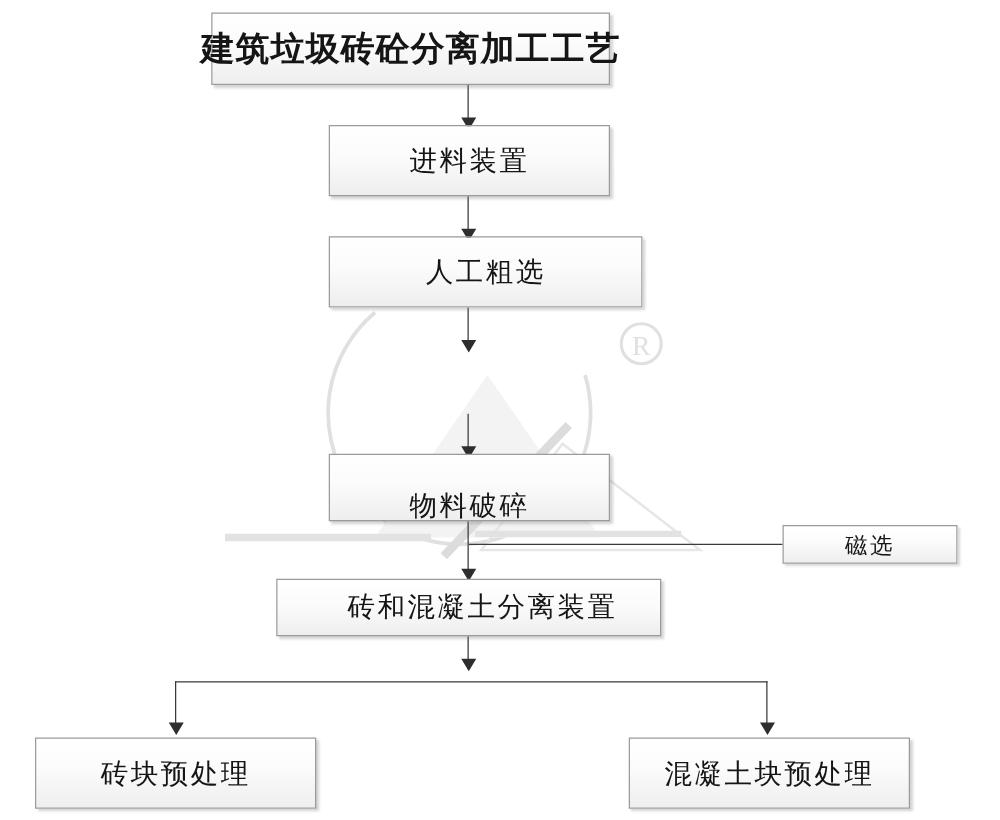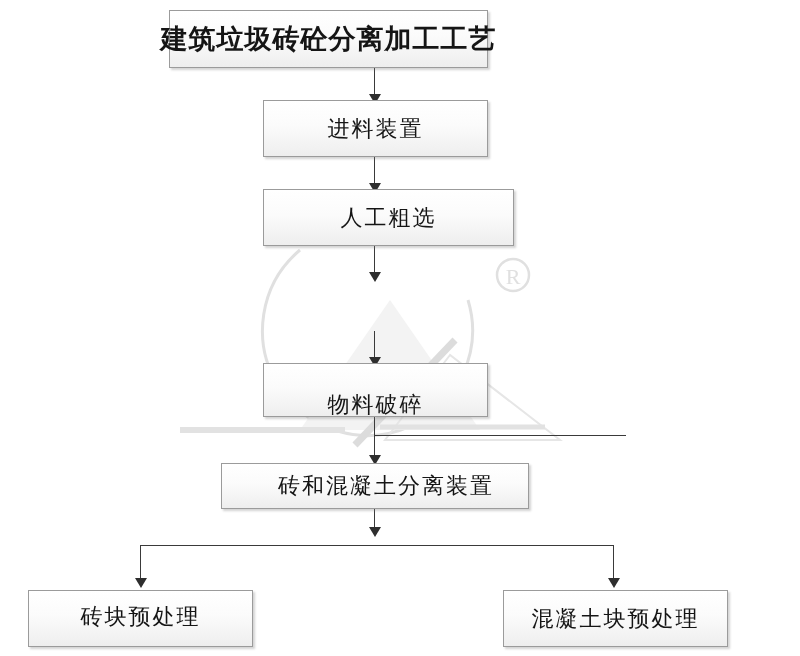--- a/index.html
+++ b/index.html
@@ -124,26 +124,29 @@
 
   <div class="node step" style="left:263px; top:189px; width:251px; height:57px;">
     <span>人工粗选</span>
   </div>
 
 
   <div class="node step" style="left:263px; top:363px; width:225px; height:54px;align-items:flex-end;">
     <span>物料破碎</span>
   </div>
 
+  <div class="node small" style="left:626px; top:420px; width:140px; height:31px;">
+    <span>磁选</span>
+  </div>
 
   <div class="node wide" style="left:221px; top:463px; width:308px; height:46px;">
     <span>砖和混凝土分离装置</span>
   </div>
 
-  <div class="node leaf" style="left:28px; top:590px; width:225px; height:57px;font-family:Liberation Mono, monospace;">
+  <div class="node leaf" style="left:28px; top:590px; width:225px; height:57px;">
     <span>砖块预处理</span>
   </div>
 
   <div class="node leaf" style="left:503px; top:590px; width:225px; height:57px;">
     <span>混凝土块预处理</span>
   </div>
 
 </div>
 
 </body></html>

